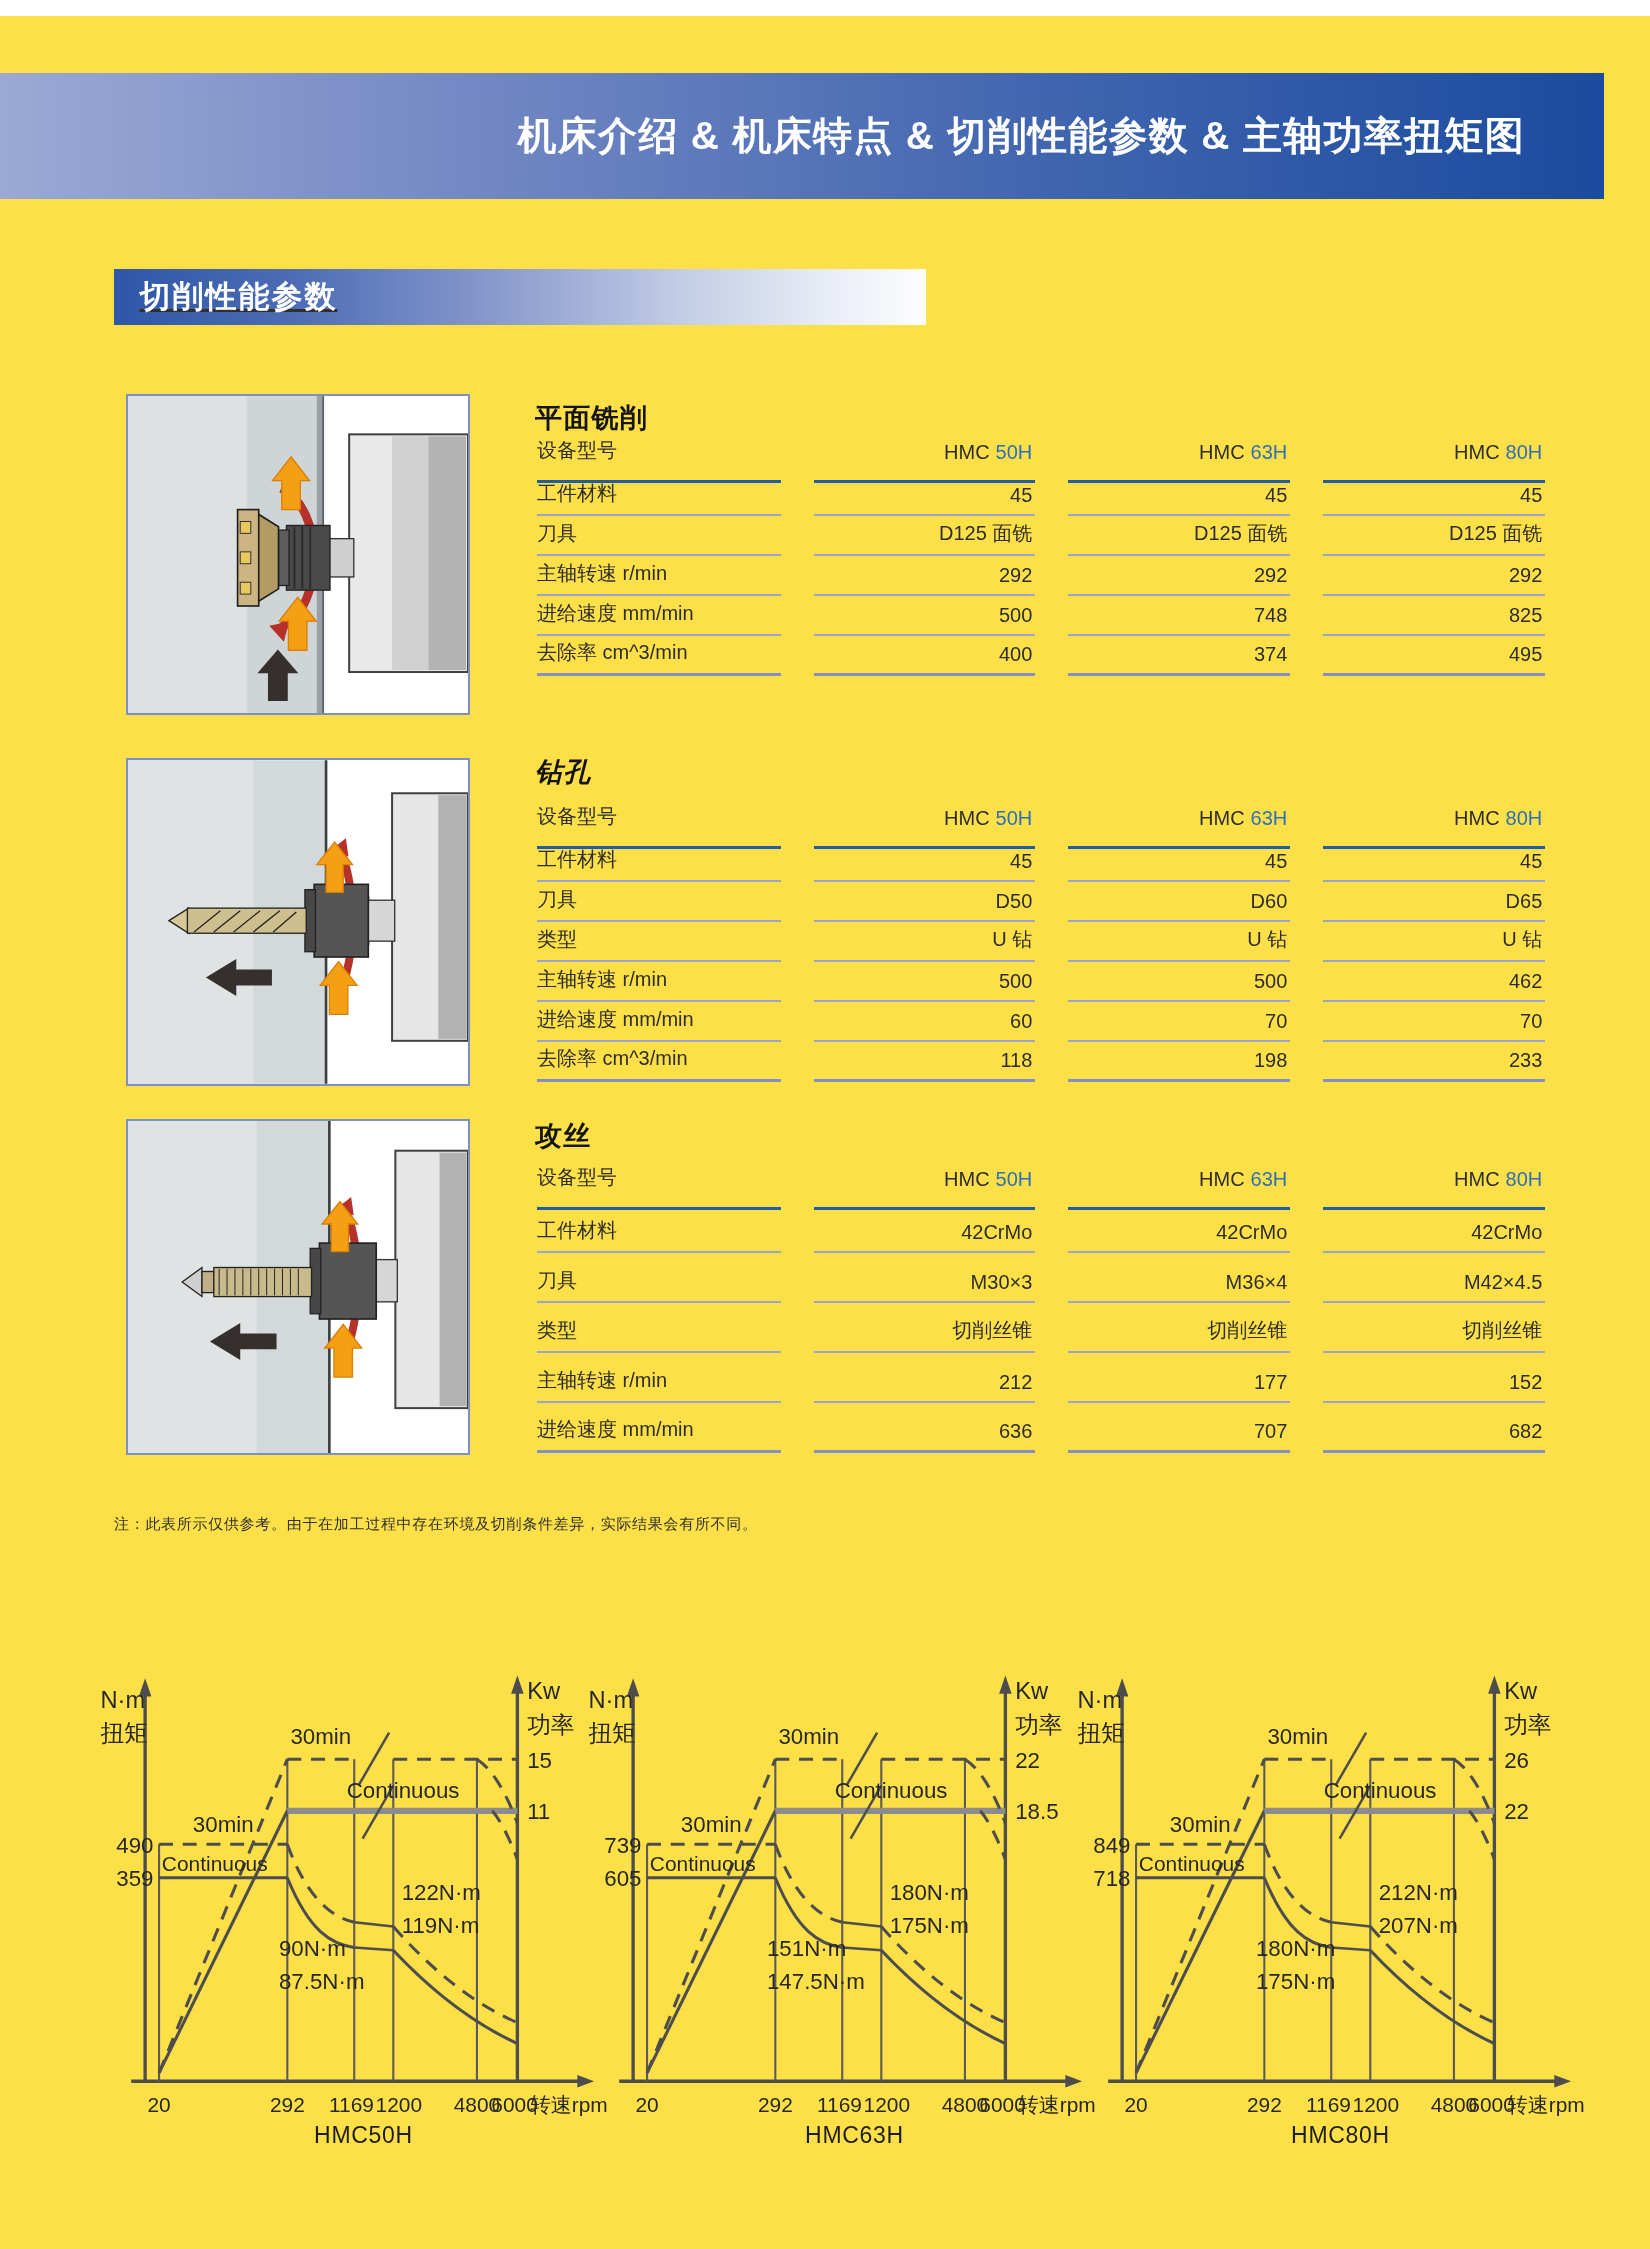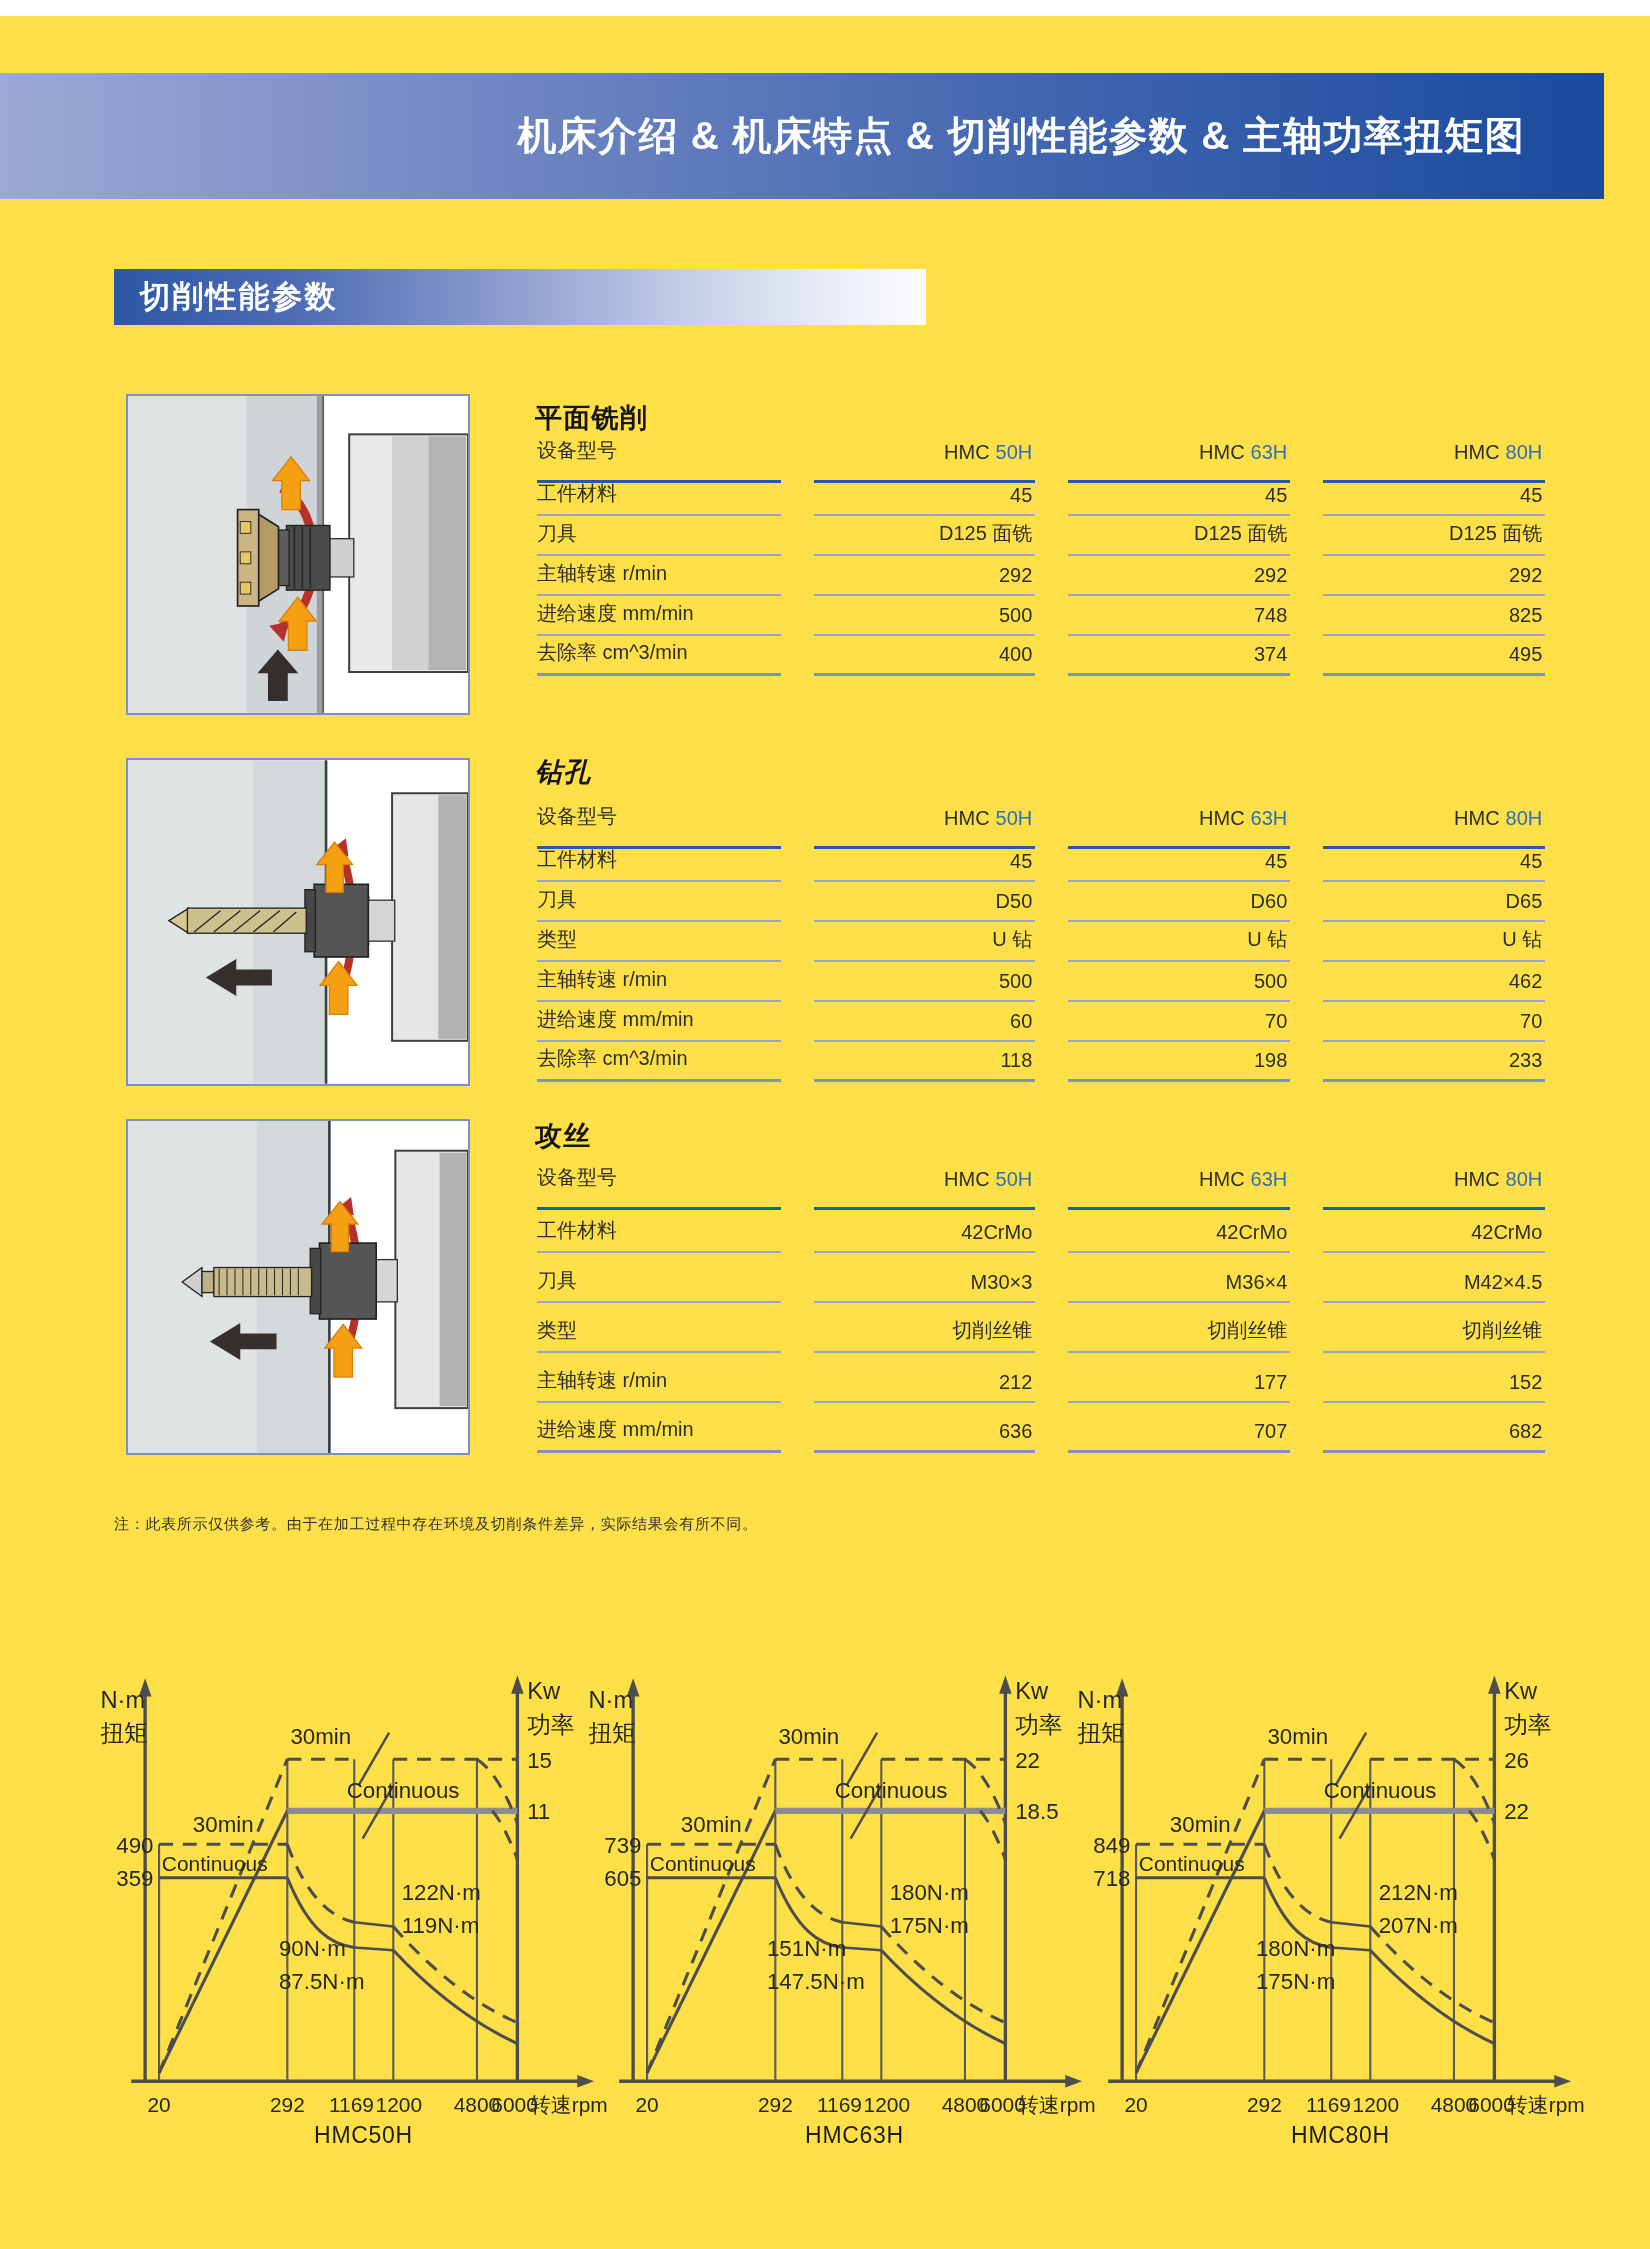--- a/index.html
+++ b/index.html
@@ -9,21 +9,21 @@
   
   #banner{position:absolute;left:0;top:57px;width:1604px;height:126px;
           background:linear-gradient(90deg,#9aa9d5 0%,#7589c4 28%,#3f65af 66%,#1b4b9e 100%);}
   #banner .banner-text{position:absolute;right:79px;top:0;height:100%;display:flex;align-items:center;
           font-size:39px;font-weight:bold;color:#ffffff;letter-spacing:1.3px;}
 
   
   .secbar{position:absolute;left:114px;width:812px;height:56px;display:flex;align-items:center;
           background:linear-gradient(90deg,#2d57a7 0%,#4d6cb4 22%,#8b9cce 48%,#c3cde6 70%,#e9edf6 88%,#fdfdfe 100%);}
   .secbar .sec-text{color:#ffffff;font-size:31px;font-weight:bold;padding-left:25.4px;letter-spacing:2px;}
-  #secbar-0{top:253px;}
+  #secbar-0{top:253px;text-decoration:underline;}
   #secbar-1{top:1566px;}
 
   
   .illus{position:absolute;left:126px;width:344px;background:#ffffff;border:2.7px solid #7b8fc8;box-sizing:border-box;}
   #illus-0{top:378px;height:321px;}
   #illus-1{top:742px;height:328px;}
   #illus-2{top:1103px;height:336px;}
   .illus svg{display:block;width:100%;height:100%;}
 
   

